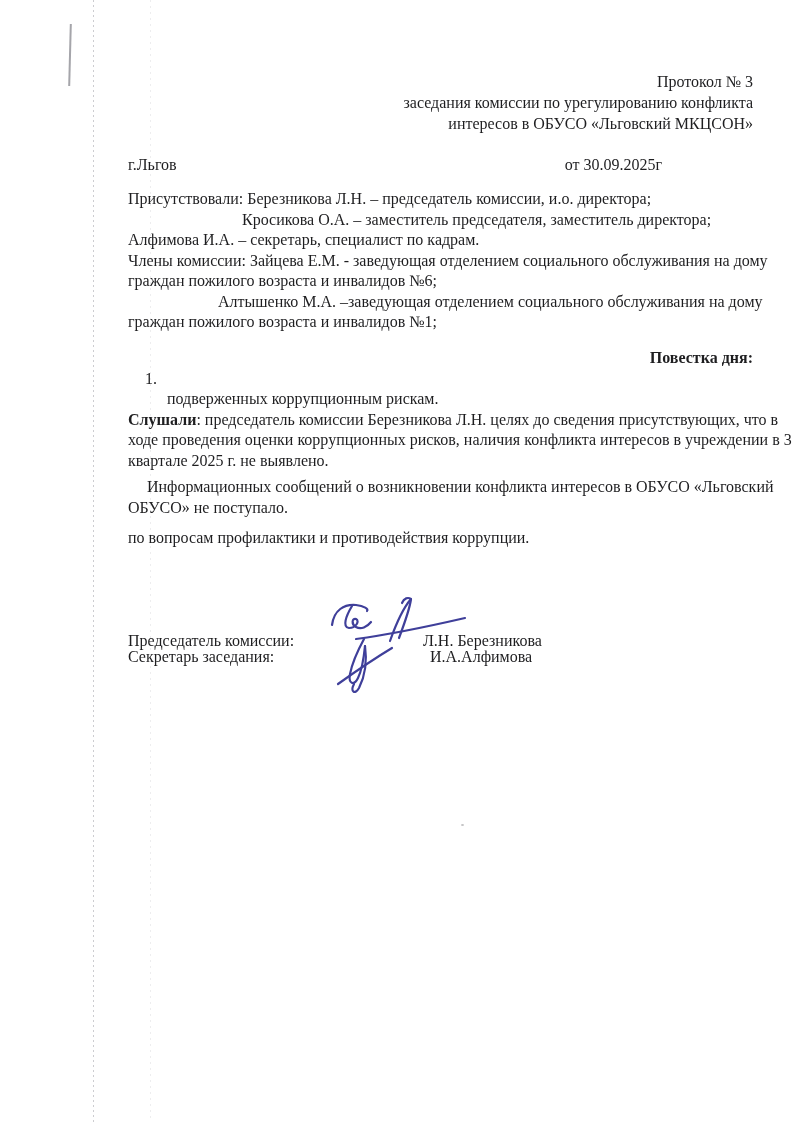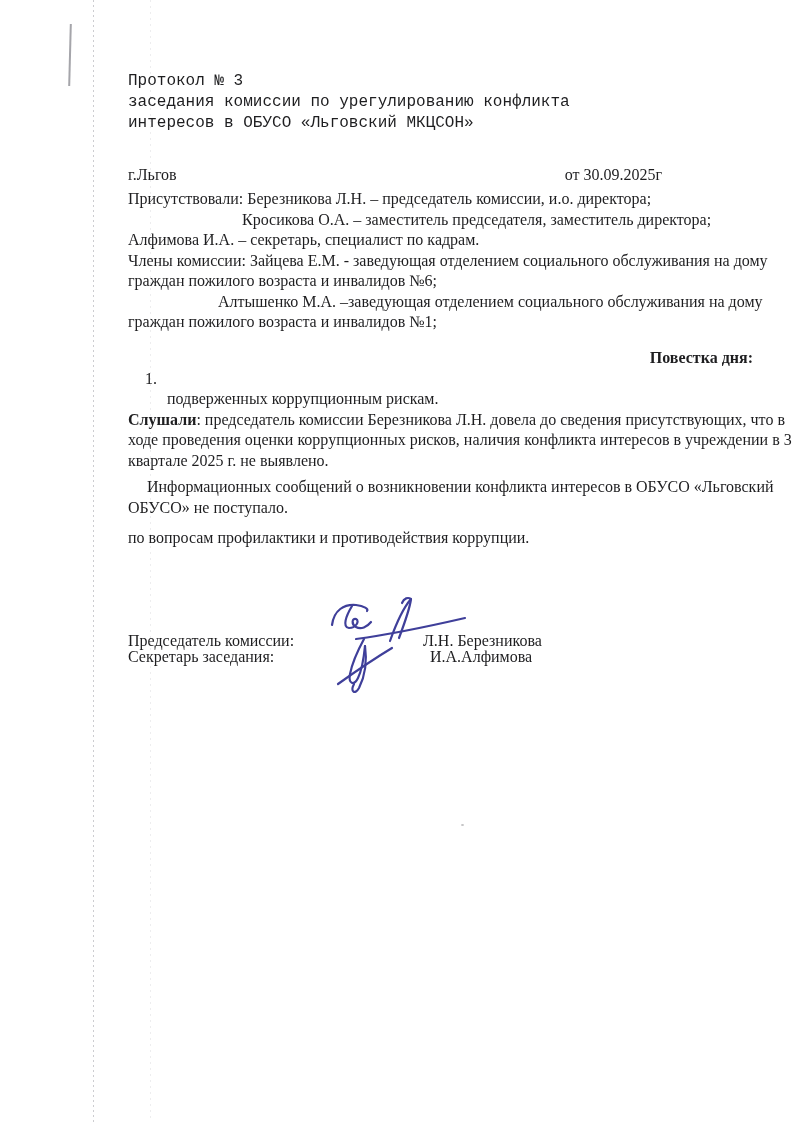--- a/index.html
+++ b/index.html
@@ -10,24 +10,24 @@
     background:var(--bg,#ffffff);
     font-family:"Liberation Serif", serif;
     font-size:16px;
     color:var(--text,#1e1e20);
     overflow:hidden;
   }
   .block { position:absolute; left:128px; width:625px; }
   .line { white-space:nowrap; line-height:20.5px; height:20.5px; }
   .b { font-weight:bold;text-align:right; }
   
-  .title-block { top:71px; text-align:left;font-family:Liberation Mono, monospace; }
+  .title-block { top:71px; text-align:right; }
   .title-block .line { line-height:21px; height:21px; }
   
-  .meta-row { top:166px; display:flex; justify-content:space-between;text-align:center; }
+  .meta-row { top:156px; display:flex; justify-content:space-between;text-align:center; }
   .meta-row .date { margin-right:91px; }
   
   .attendees-block { top:189px; }
   .agenda-block { top:348px; }
   .info-block { top:477px; }
   .decided-block { top:528px; }
   .indent-114 { padding-left:114px; }
   .indent-90 { padding-left:90px; }
   .indent-39 { padding-left:39px; }
   .indent-19 { padding-left:19px; }
@@ -86,21 +86,21 @@
     <div class="line">граждан пожилого возраста и инвалидов №1;</div>
   </div>
 
   <div class="block agenda-block">
     <div class="line b">Повестка дня:</div>
     <div class="line agenda-item">
       <span class="num">1.</span>
     </div>
     <div class="line indent-39">подверженных коррупционным рискам.</div>
     <div class="line">
-      <span class="b">Слушали</span><span>: председатель комиссии Березникова Л.Н. довела до сведения присутствующих, что в</span>
+      <span class="b">Слушали</span><span>: председатель комиссии Березникова Л.Н. целях до сведения присутствующих, что в</span>
     </div>
     <div class="line">ходе проведения оценки коррупционных рисков, наличия конфликта интересов в учреждении в 3</div>
     <div class="line">квартале 2025 г. не выявлено.</div>
   </div>
 
   <div class="block info-block">
     <div class="line indent-19">Информационных сообщений о возникновении конфликта интересов в ОБУСО «Льговский</div>
     <div class="line">ОБУСО» не поступало.</div>
   </div>
 

